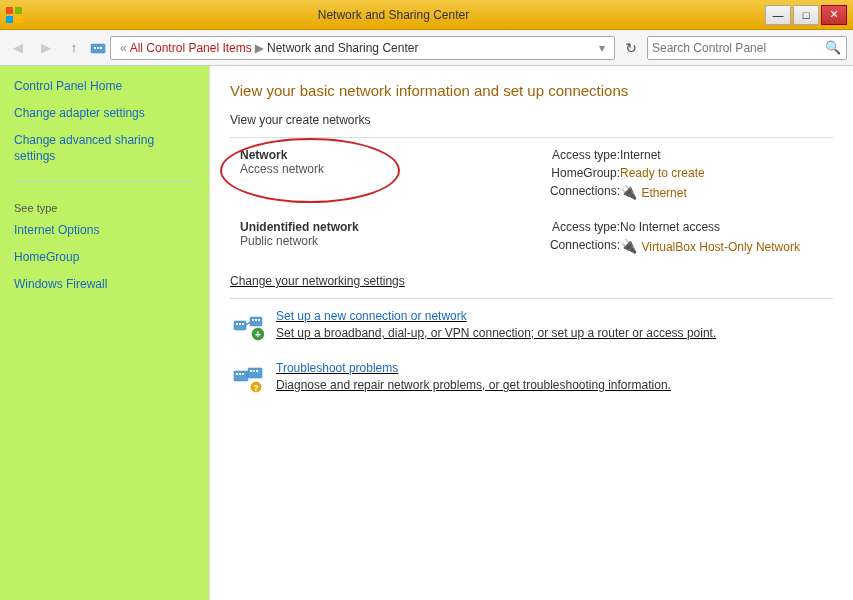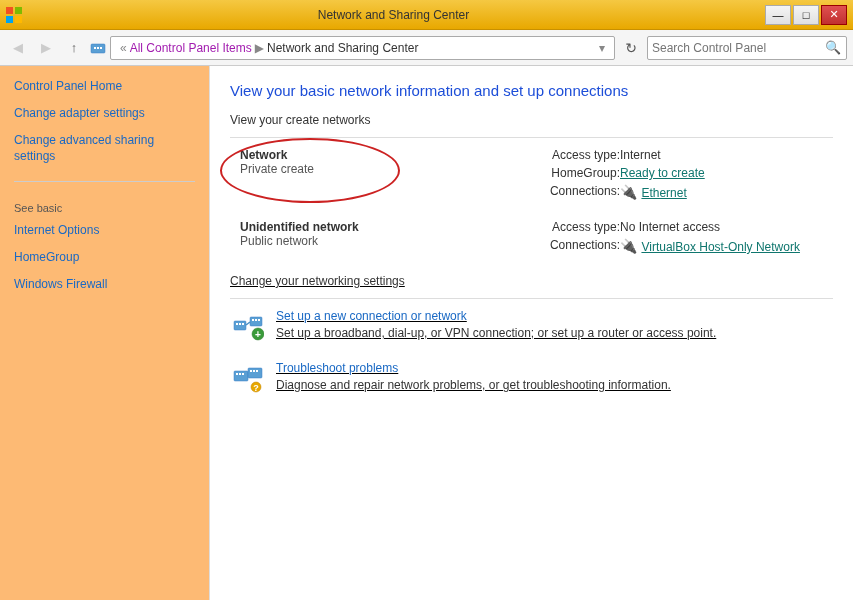--- a/index.html
+++ b/index.html
@@ -41,21 +41,21 @@
       background: transparent; cursor: pointer; display: flex; align-items: center; justify-content: center;
       font-size: 13px; color: #555; border-radius: 2px;
     }
     .nav-btn.disabled { color: #ccc; cursor: default; }
     .address-path {
       flex: 1; height: 24px; background: white; border: 1px solid #aaa;
       display: flex; align-items: center; padding: 0 6px; font-size: 12px; color: #333;
       border-radius: 2px;
     }
     .path-separator { color: #888; margin: 0 3px; }
-    .path-link { color: #a21caf; cursor: pointer; }
+    .path-link { color: #b91c1c; cursor: pointer; }
     .refresh-btn {
       width: 24px; height: 24px; border: 1px solid transparent;
       background: transparent; cursor: pointer; display: flex; align-items: center; justify-content: center; font-size: 14px; color: #555;
     }
     .search-box {
       width: 200px; height: 24px; border: 1px solid #aaa;
       display: flex; align-items: center; background: white; border-radius: 2px; padding: 0 4px;
     }
     .search-input {
       flex: 1; border: none; outline: none; font-size: 12px; color: #999; background: transparent;
@@ -64,57 +64,57 @@
 
     
     .main-layout {
       display: flex;
       height: calc(600px - 66px);
     }
 
     
     .sidebar {
       width: 210px;
-      background: #fdba74;
+      background: #bef264;
       border-right: 1px solid #ddd;
       padding: 12px 14px;
       flex-shrink: 0;
     }
     .sidebar-link {
       color: #1a69c4; font-size: 12px; cursor: pointer; display: block; margin-bottom: 10px; line-height: 1.4;
     }
     .sidebar-section { margin-top: 20px; }
     .sidebar-section-label { font-size: 11px; color: #555; margin-bottom: 8px; }
     .sidebar-divider { border: none; border-top: 1px solid #ccc; margin: 16px 0; }
 
     
     .content {
       flex: 1;
       background: white;
       padding: 16px 20px;
       overflow-y: auto;
     }
     .page-title {
-      color: #1d4ed8; font-size: 15px; font-weight: normal; margin-bottom: 14px;
+      color: #a16207; font-size: 15px; font-weight: normal; margin-bottom: 14px;
     }
     .section-label { font-size: 12px; color: #333; margin-bottom: 10px; }
     .section-divider { border: none; border-top: 1px solid #ddd; margin: 0 0 10px 0; }
 
     
     .network-card {
       display: flex; align-items: flex-start; margin-bottom: 16px;
     }
     .network-name-col { width: 300px; padding-left: 10px; }
     .network-name { font-weight: bold; font-size: 12px; color: #333; }
     .network-type { font-size: 12px; color: #555; }
     .network-info-col { flex: 1; }
     .info-row { display: flex; margin-bottom: 4px; font-size: 12px; text-align: right; }
     .info-label { width: 90px; color: #333; }
     .info-value { color: #333; }
-    .info-value.link { color: #0f766e; cursor: pointer; text-decoration: underline; }
+    .info-value.link { color: #a16207; cursor: pointer; }
     .info-value .icon-inline { display: inline-block; margin-right: 4px; font-size: 14px; }
 
     
     .network-highlight-wrapper {
       position: relative; display: inline-block;
     }
     .oval-highlight {
       position: absolute;
       top: -10px; left: -20px;
       width: 180px; height: 65px;
@@ -181,39 +181,39 @@
 <div class="main-layout">
 
   <div class="sidebar">
     <a class="sidebar-link">Control Panel Home</a>
     <a class="sidebar-link">Change adapter settings</a>
     <a class="sidebar-link">Change advanced sharing settings</a>
 
     <hr class="sidebar-divider">
 
     <div class="sidebar-section">
-      <div class="sidebar-section-label">See basic</div>
+      <div class="sidebar-section-label">See type</div>
       <a class="sidebar-link">Internet Options</a>
       <a class="sidebar-link">HomeGroup</a>
       <a class="sidebar-link">Windows Firewall</a>
     </div>
   </div>
 
   <div class="content">
     <h2 class="page-title">View your basic network information and set up connections</h2>
 
     <div class="section-label">View your create networks</div>
     <hr class="section-divider">
 
     <div class="network-card">
       <div class="network-name-col">
         <div class="network-highlight-wrapper">
           <div class="oval-highlight"></div>
           <div class="network-name">Network</div>
-          <div class="network-type">Private create</div>
+          <div class="network-type">Access network</div>
         </div>
       </div>
       <div class="network-info-col">
         <div class="info-row">
           <span class="info-label">Access type:</span>
           <span class="info-value">Internet</span>
         </div>
         <div class="info-row">
           <span class="info-label">HomeGroup:</span>
           <span class="info-value link">Ready to create</span>

